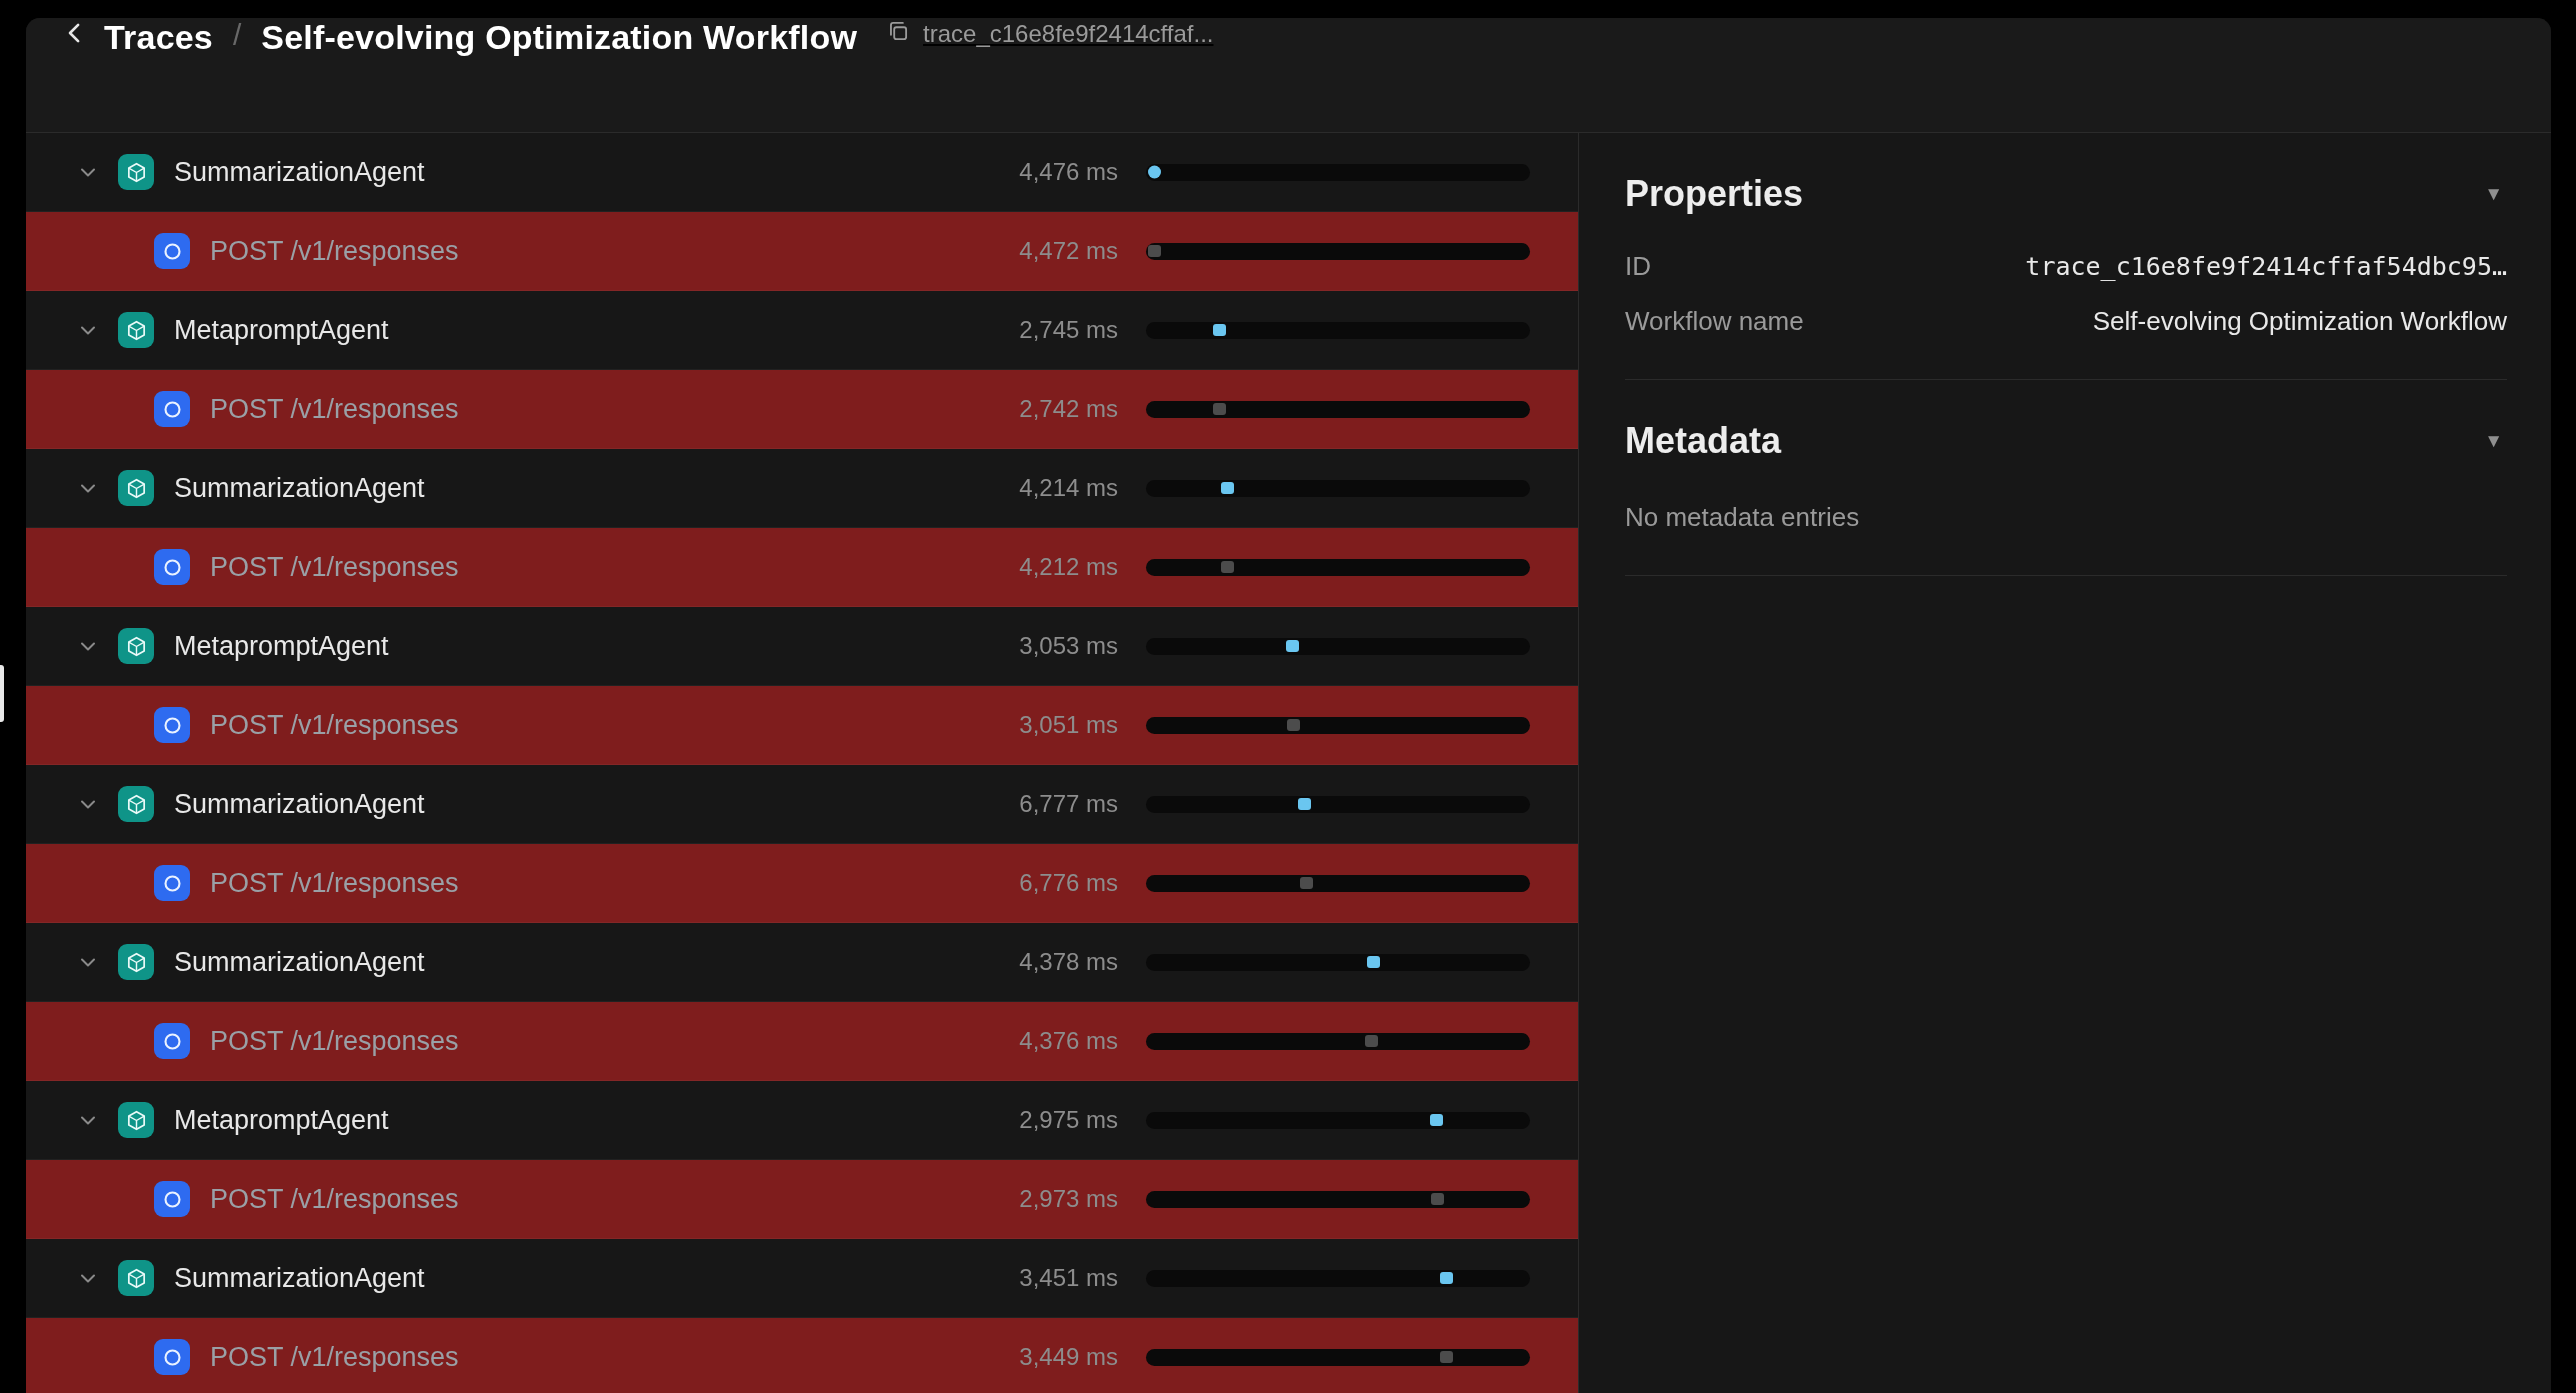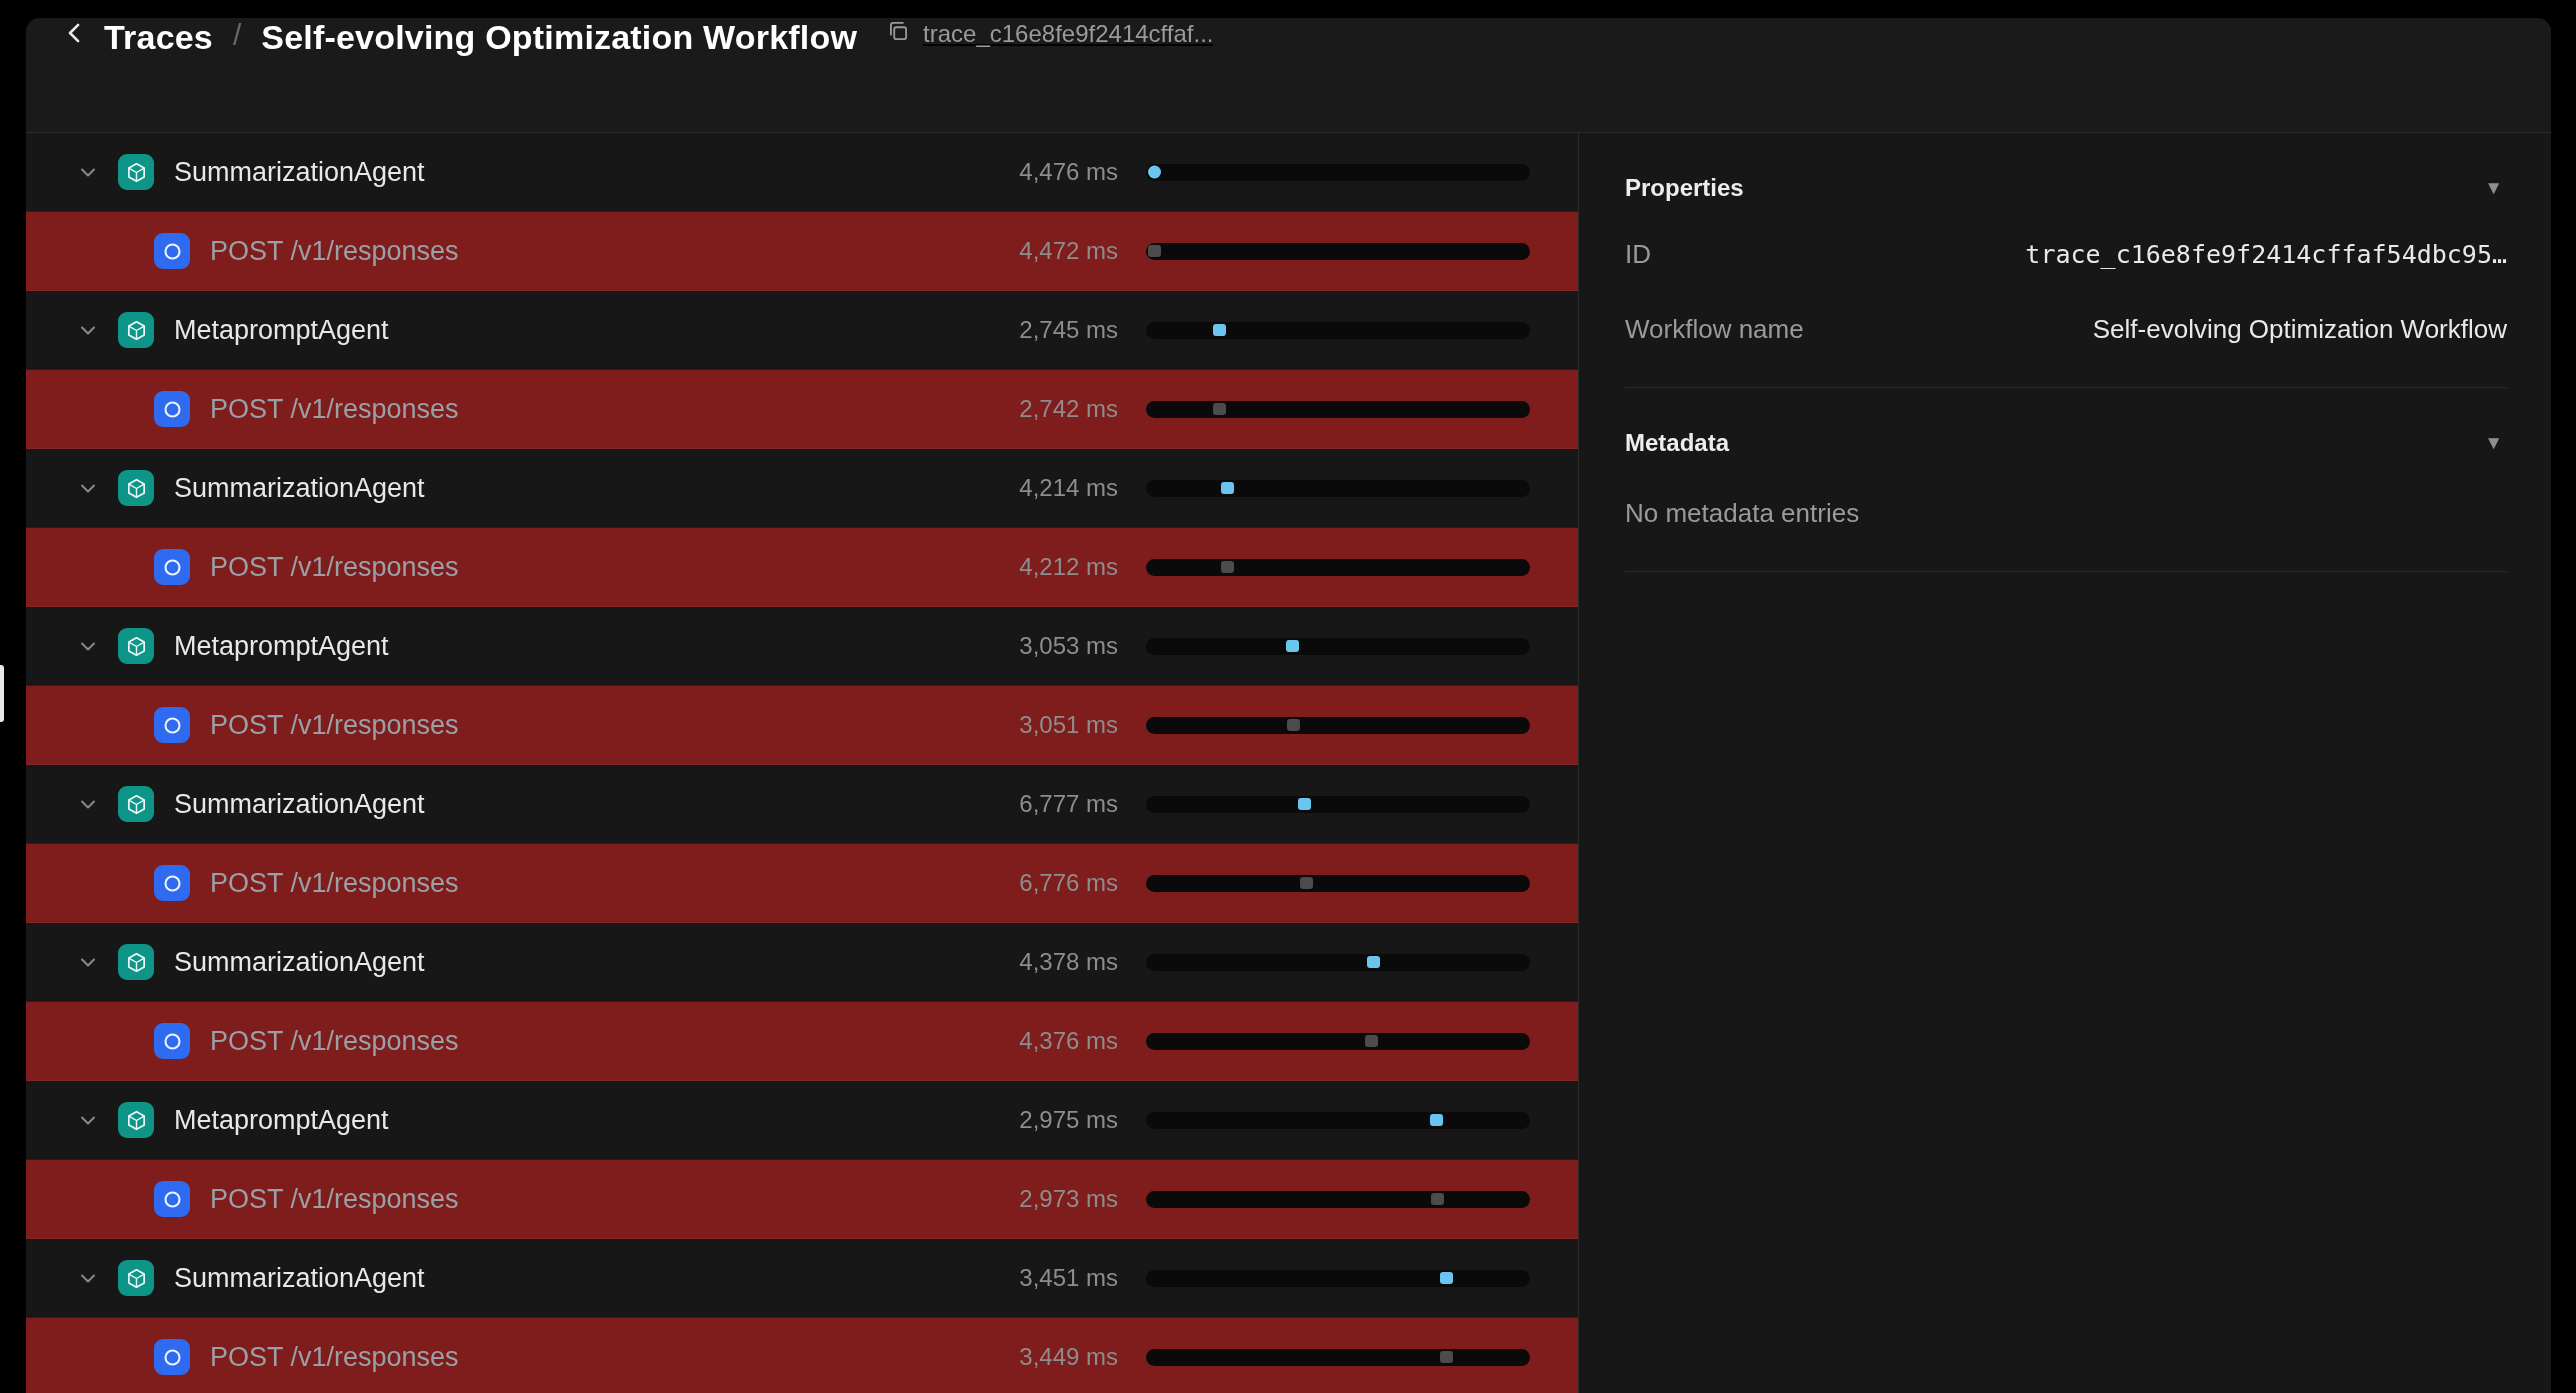--- a/index.html
+++ b/index.html
@@ -78,23 +78,23 @@
     width: 13px; height: 12px; border-radius: 3px;
   }
   
   .details-panel {
     flex: 1; background: #171717;
     border-left: 1px solid #2b2b2b;
     padding: 0 44px 0 46px;
   }
   .section { border-bottom: 1px solid #2b2b2b; padding: 40px 0 42px; }
   .section-head { display: flex; align-items: center; justify-content: space-between; }
-  .section-title { font-size: 24px; font-weight: 600; color: #ededed; }
+  .section-title { font-size: 36px; font-weight: 600; color: #ededed; }
   .collapse-btn { background: none; border: none; color: #8f8f8f; font-size: 19px; cursor: pointer; padding: 4px; }
-  .kv { margin-top: 36px; display: flex; flex-direction: column; gap: 44px; }
+  .kv { margin-top: 36px; display: flex; flex-direction: column; gap: 24px; }
   .kv-row { display: flex; align-items: center; justify-content: space-between; }
   .kv-label { font-size: 26px; color: #9a9a9a; }
   .kv-value { font-size: 26px; color: #e9e9e9; white-space: nowrap; }
   .kv-value.mono { font-family: "DejaVu Sans Mono", monospace; font-size: 25px; }
   .empty-text { margin-top: 40px; font-size: 26px; color: #9a9a9a; }
   .edge-marker {
     position: fixed; left: 0; top: 665px;
     width: 4px; height: 57px;
     background: #e9e9e9; border-radius: 0 3px 3px 0;
   }

